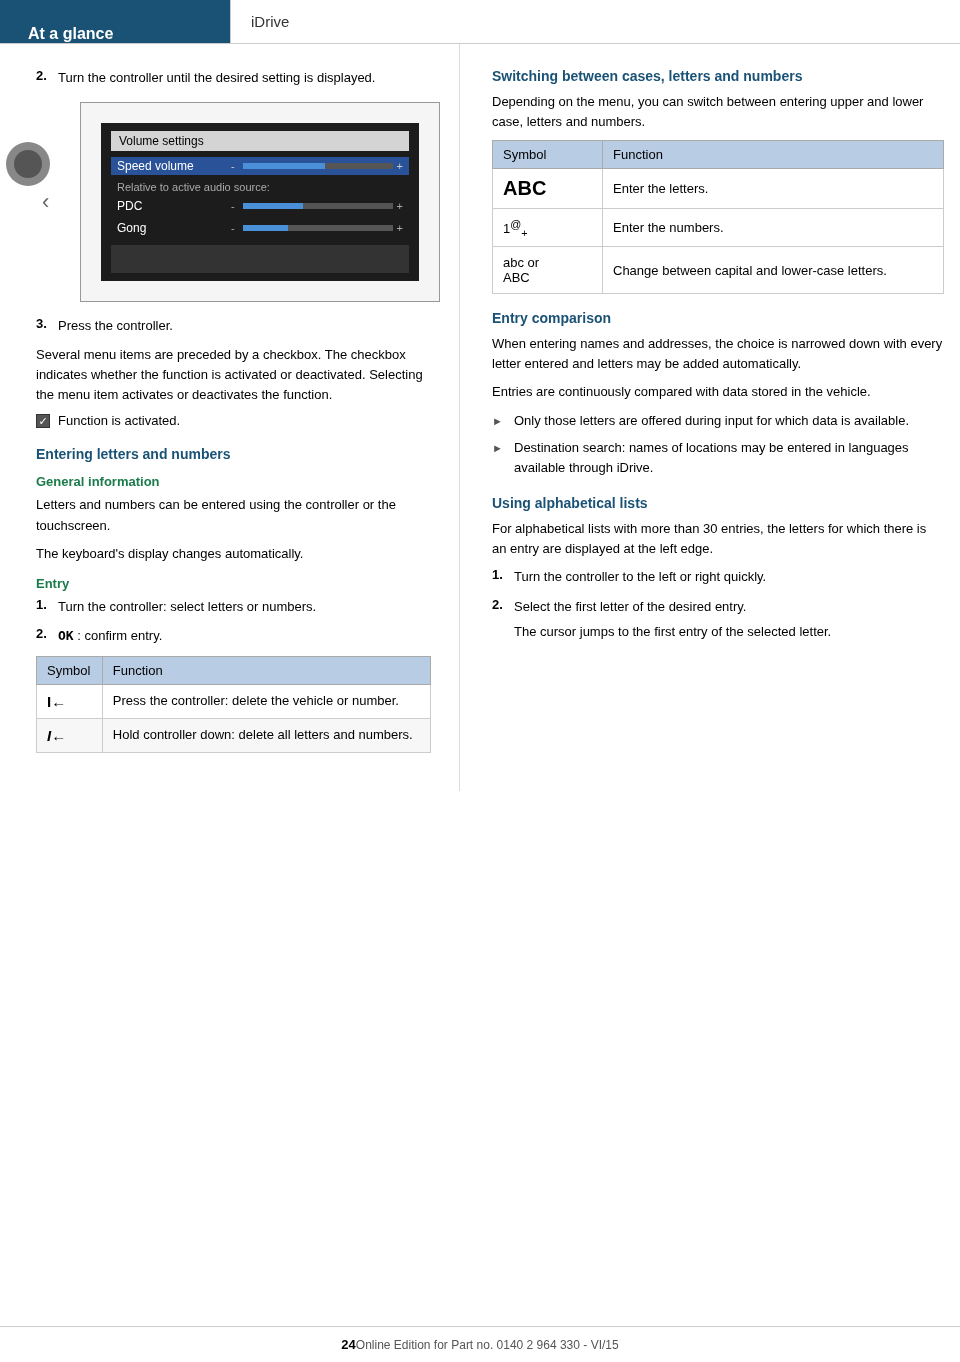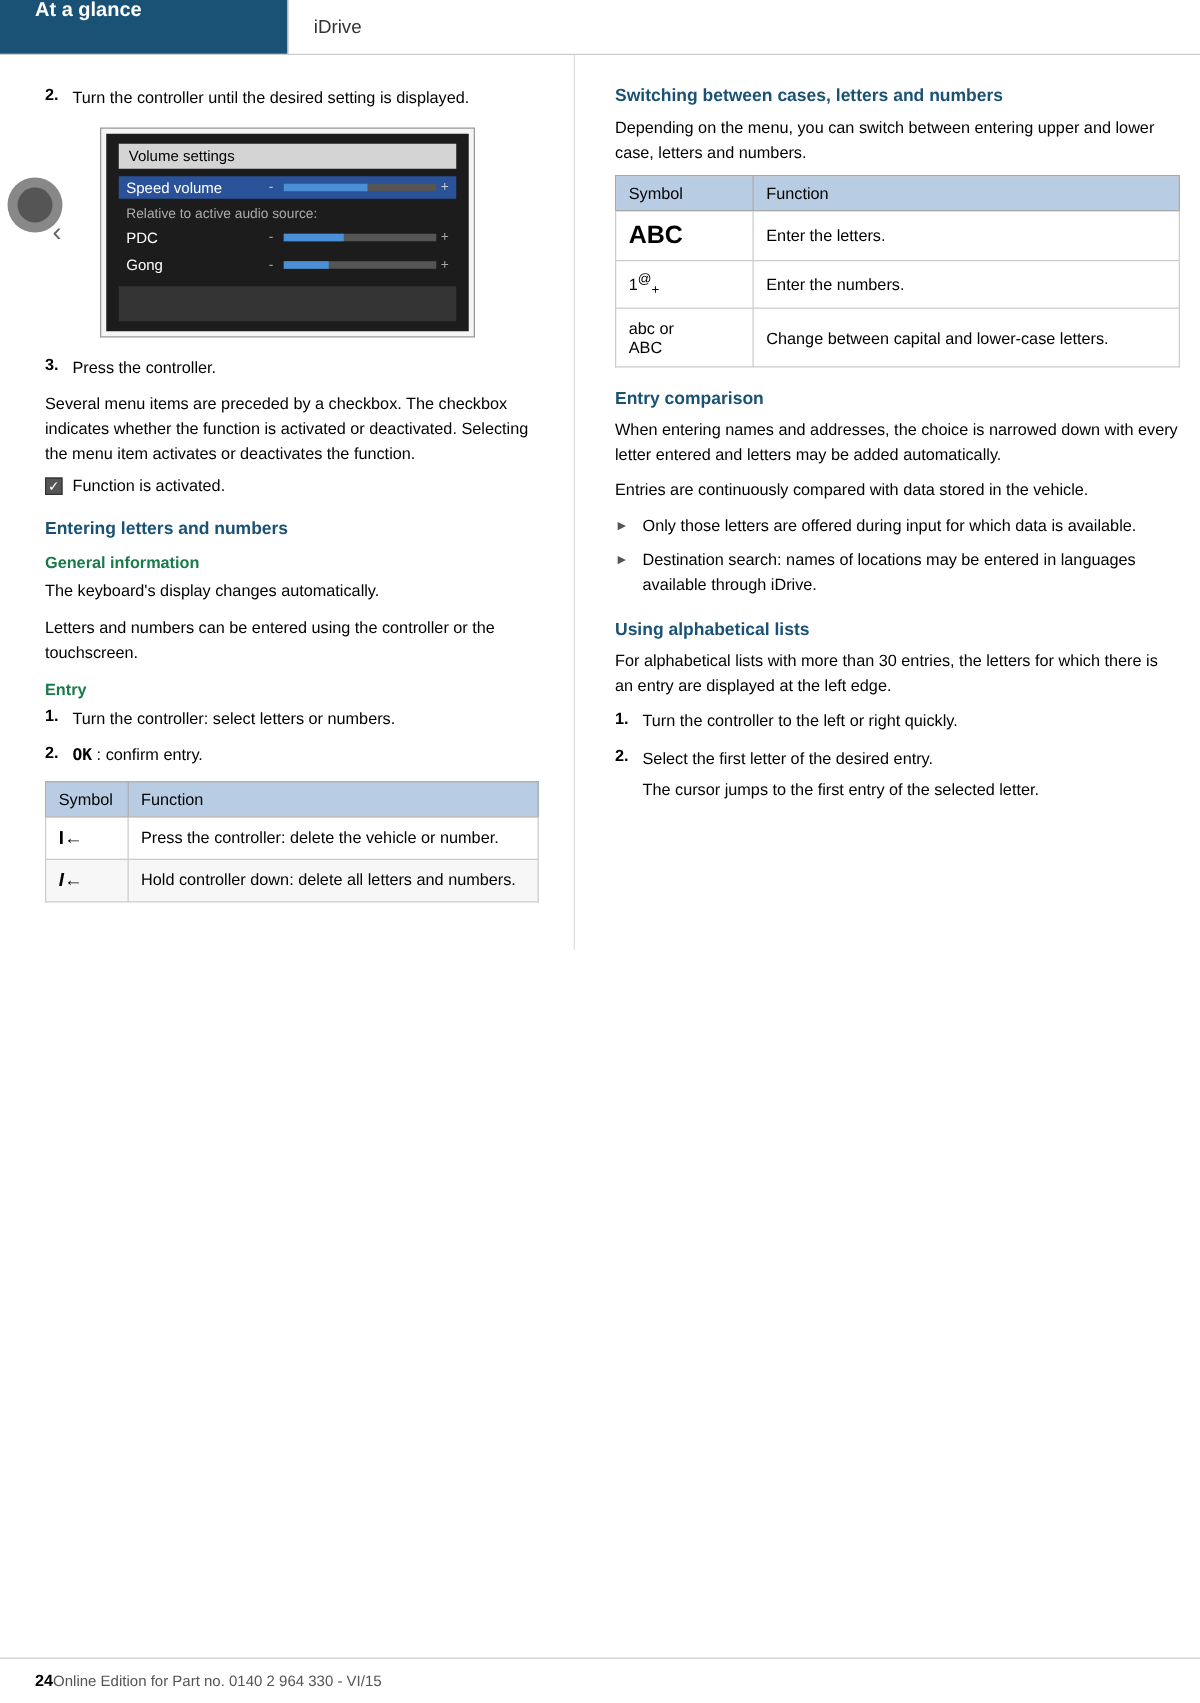--- a/index.html
+++ b/index.html
@@ -16,21 +16,21 @@
     
     .header {
       display: flex;
       height: 44px;
       border-bottom: 1px solid #ccc;
     }
     .header-left {
       background: #1a5276;
       color: #fff;
       display: flex;
-      align-items: flex-start;
+      align-items: flex-end;
       padding: 0 28px;
       font-size: 16px;
       font-weight: bold;
       min-width: 230px;
     }
     .header-right {
       display: flex;
       align-items: center;
       padding: 0 20px;
       font-size: 15px;
@@ -69,22 +69,22 @@
     .step-text {
       font-size: 13px;
       line-height: 1.5;
     }
 
     
     .screen-container {
       margin: 14px 0 14px 22px;
       border: 1px solid #999;
       background: #f5f5f5;
-      width: 300px;
-      padding: 0;
+      width: 360px;
+      padding: 16px;
       position: relative;
     }
     .screen-inner {
       background: #1c1c1c;
       margin: 4px;
       padding: 8px 10px;
     }
     .screen-title-bar {
       background: #d4d4d4;
       color: #000;
@@ -207,21 +207,21 @@
 
     
     .footer {
       position: absolute;
       bottom: 0;
       left: 0;
       right: 0;
       height: 36px;
       display: flex;
       align-items: center;
-      justify-content: flex-start;
+      justify-content: center;
       padding: 0 28px;
       border-top: 1px solid #ccc;
       font-size: 12px;
       color: #555;
     }
     .footer-page {
       font-weight: bold;
       font-size: 13px;
       color: #000;
     }
@@ -308,22 +308,22 @@
     <p class="body-text">Several menu items are preceded by a checkbox. The checkbox indicates whether the function is activated or deactivated. Selecting the menu item activates or deactivates the function.</p>
 
     <div class="checkbox-item">
       <div class="checkbox-box checked">✓</div>
       <span>Function is activated.</span>
     </div>
 
     <div class="section-heading" style="margin-top:18px;">Entering letters and numbers</div>
 
     <div class="sub-heading">General information</div>
+    <p class="body-text">Letters and numbers can be entered using the controller or the touchscreen.</p>
     <p class="body-text">The keyboard's display changes automatically.</p>
-    <p class="body-text">Letters and numbers can be entered using the controller or the touchscreen.</p>
 
     <div class="sub-heading">Entry</div>
 
     <div class="step-item">
       <span class="step-num">1.</span>
       <span class="step-text">Turn the controller: select letters or numbers.</span>
     </div>
     <div class="step-item">
       <span class="step-num">2.</span>
       <span class="step-text">

